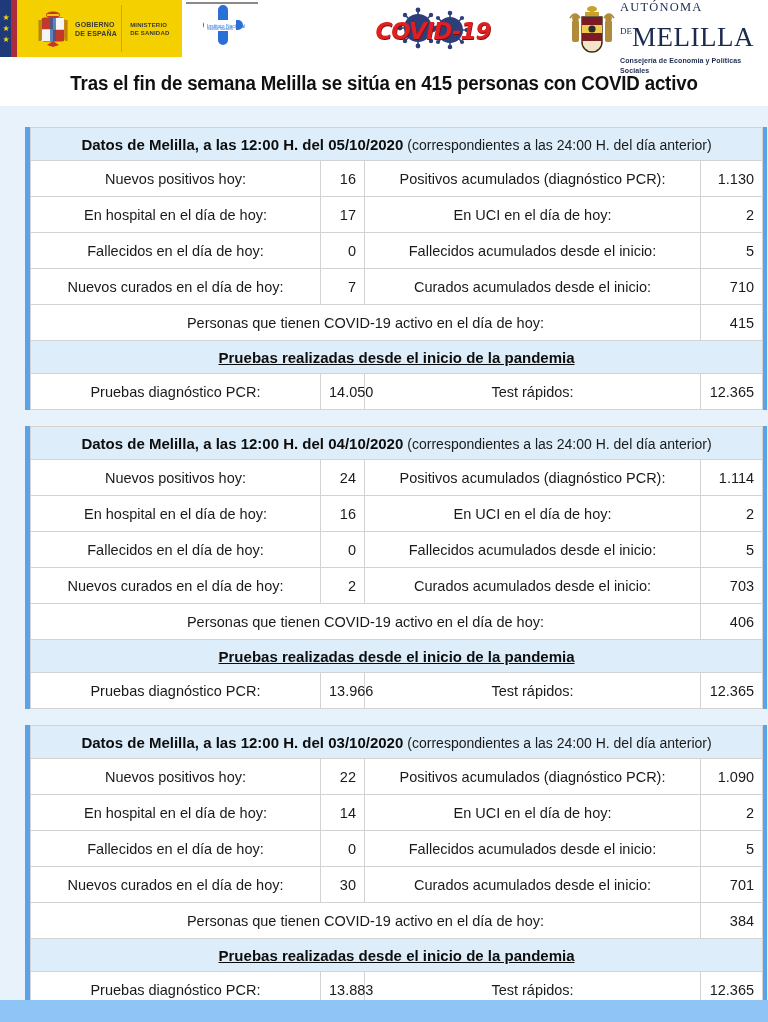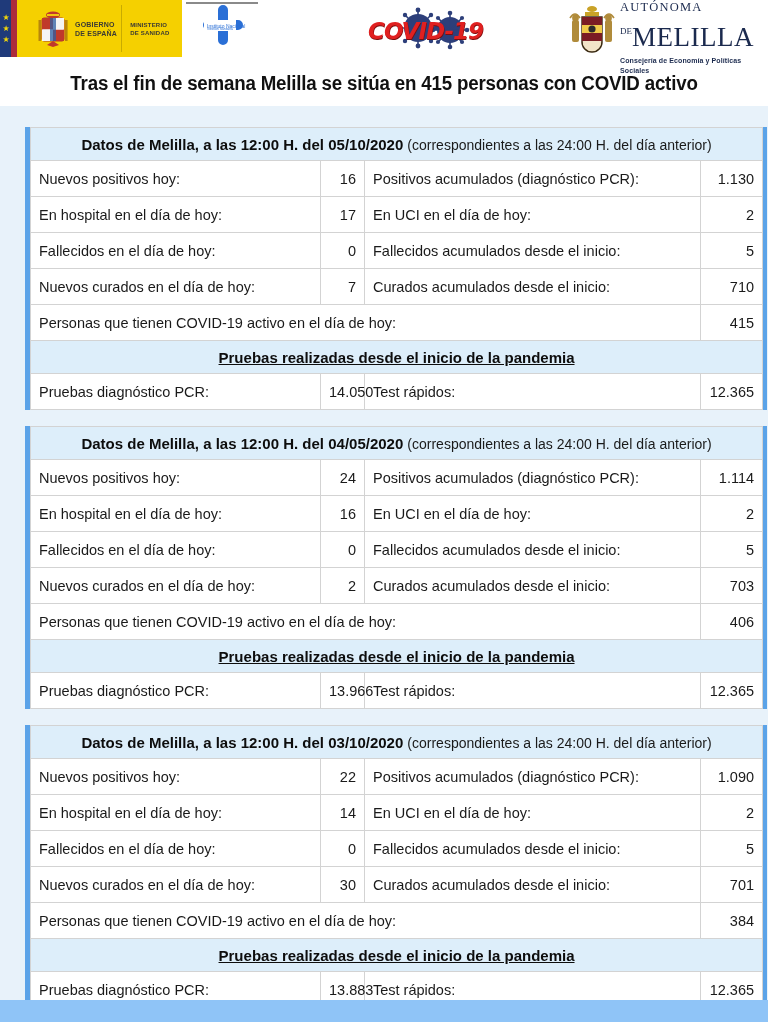--- a/index.html
+++ b/index.html
@@ -115,21 +115,21 @@
     left: 368px;
     top: 6px;
     width: 130px;
     height: 48px;
   }
   .covid-word {
     position: absolute;
     left: 0;
     top: 12px;
     width: 130px;
-    text-align: left;
+    text-align: center;
     font-family: "DejaVu Sans", sans-serif;
     font-size: 23px;
     font-weight: bold;
     font-style: italic;
     color: #e02020;
     letter-spacing: -1px;
     z-index: 3;
     text-shadow: 0.5px 0.5px 0 #7a0d0d;
   }
 
@@ -236,21 +236,21 @@
   }
   table.data td {
     border: 1px solid #d3d3d3;
     font-size: 14.5px;
     color: #1a1a1a;
     height: 35px;
     padding: 0 8px;
     vertical-align: middle;
     background: #ffffff;
   }
-  td.lbl { text-align: left; }
+  td.lbl { text-align: center; }
   td.val { text-align: right; padding-right: 6px; }
 
   tr.title-row td {
     background: #ddeefa;
     border-left: 1px solid #d3d3d3;
     border-right: 1px solid #d3d3d3;
     text-align: center;
     height: 32px;
   }
   .title-strong {
@@ -448,21 +448,21 @@
     <table class="data">
       <colgroup>
           <col style="width:290px">
           <col style="width:44px">
           <col style="width:336px">
           <col style="width:62px">
         </colgroup>
       <tbody>
         <tr class="title-row">
           <td colspan="4">
-            <span class="title-strong"><span>Datos de Melilla, a  las 12:00 H. del </span><span>04/05/2020</span></span>
+            <span class="title-strong"><span>Datos de Melilla, a  las 12:00 H. del </span><span>04/10/2020</span></span>
             <span class="title-light">(correspondientes a las 24:00 H. del día anterior)</span>
           </td>
         </tr>
         <tr>
           <td class="lbl">Nuevos positivos hoy:</td>
           <td class="val">24</td>
           <td class="lbl">Positivos acumulados (diagnóstico PCR):</td>
           <td class="val">1.114</td>
         </tr>
         <tr>

